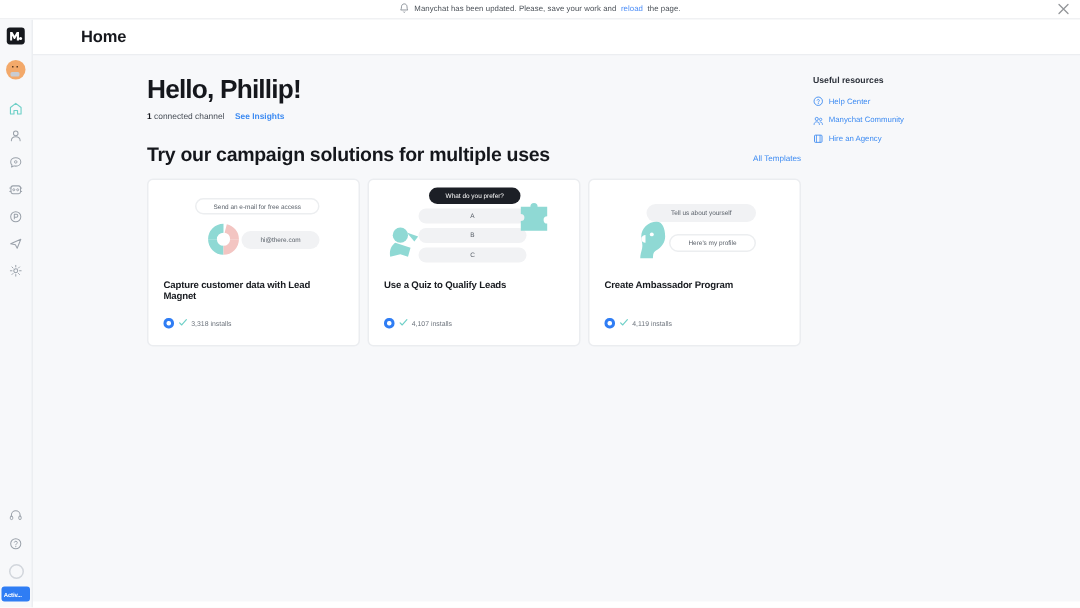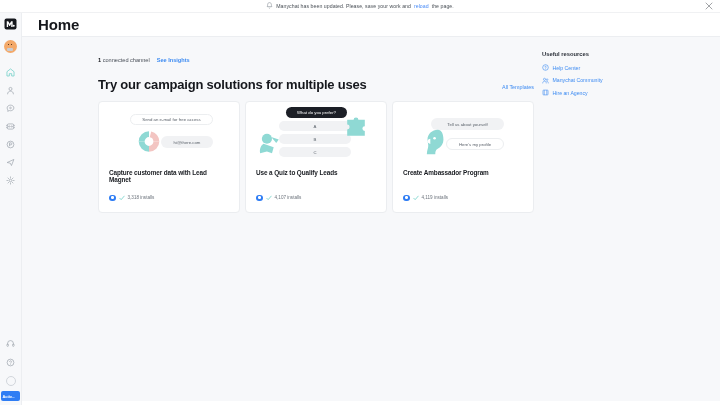--- a/index.html
+++ b/index.html
@@ -78,22 +78,22 @@
 
   
   .topbar {
     position: absolute; left: 22px; top: 13px; width: 698px; height: 24px;
     background: #ffffff;
     border-bottom: 1px solid #eceef1;
     display: flex; align-items: center;
     z-index: 20;
   }
   .topbar-title {
-    margin-left: 16px;
-    font-size: 15px; font-weight: bold; color: #16181d; letter-spacing: -.1px;
+    margin-left: 32px;
+    font-size: 11px; font-weight: bold; color: #16181d; letter-spacing: -.1px;
   }
 
   
   .main {
     position: absolute; left: 22px; top: 37px; width: 698px; height: 368px;
     background: #f7f8fa;
     overflow: hidden;
   }
   .content { position: relative; padding: 14px 0 0 76px; }
 
@@ -304,20 +304,21 @@
 
   </div>
 
   <div class="topbar">
     <div class="topbar-title">Home</div>
   </div>
 
   <div class="main">
     <div class="content">
 
+      <div class="greeting">Hello, Phillip!</div>
 
       <div class="sub-row">
         <span><span class="count">1</span>
           <span class="channel-text">connected channel</span></span>
         <a class="insights-link" href="#">See Insights</a>
       </div>
 
       <div class="section-head">
         <div class="section-title">Try our campaign solutions for multiple uses</div>
         <a class="all-templates" href="#">All Templates</a>

